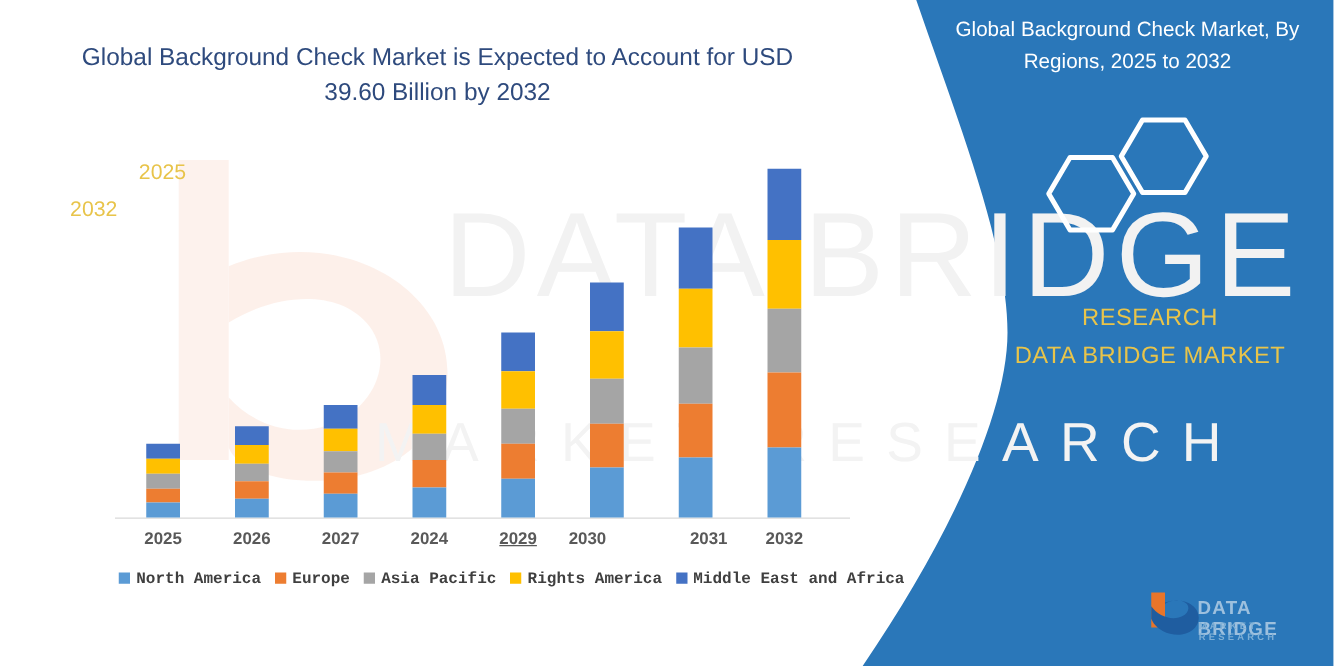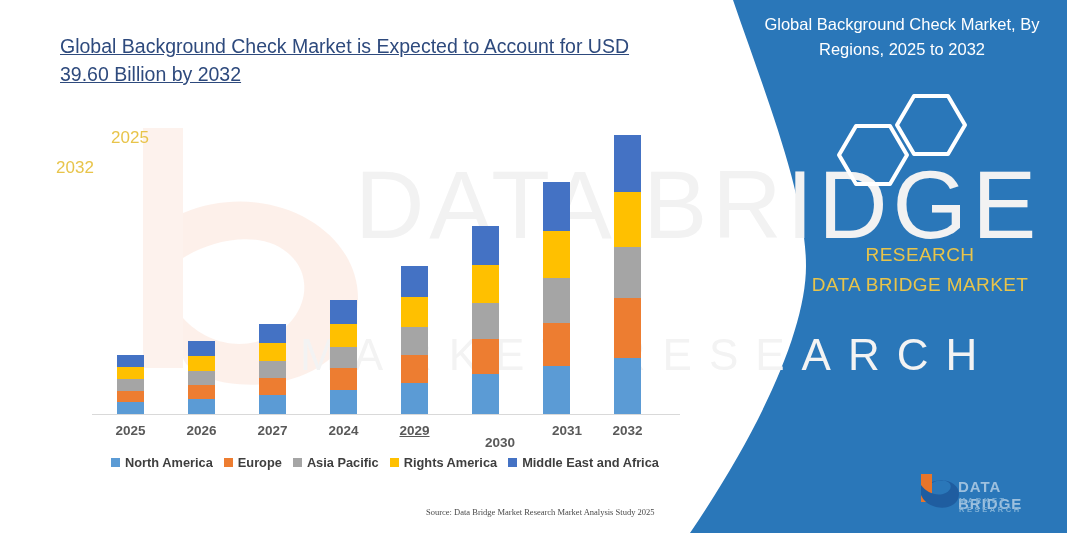--- a/index.html
+++ b/index.html
@@ -65,25 +65,25 @@
     width: 300px;
     height: 290px;
   }
 
   
   .chart-title {
     position: absolute;
     left: 60px;
     top: 32px;
     width: 580px;
+    text-align: center;
     color: #2e4a7d;
     font-size: 19.5px;
     line-height: 28px;
     font-weight: 400;
-    text-decoration: underline;
   }
 
   
   .chart-area {
     position: absolute;
     left: 90px;
     top: 120px;
     width: 590px;
     height: 295px;
   }
@@ -118,24 +118,24 @@
     color: #595959;
   }
 
   
   .legend {
     position: absolute;
     left: 95px;
     top: 455px;
     width: 580px;
     display: flex;
-    justify-content: center;
     align-items: center;
     gap: 11px;
     flex-wrap: nowrap;
+    font-family: Liberation Mono, monospace;
   }
   .legend-item {
     display: flex;
     align-items: center;
     gap: 5px;
     white-space: nowrap;
   }
   .legend-swatch {
     width: 9px;
     height: 9px;
@@ -310,21 +310,21 @@
         </div>
       </div>
   </div>
 
   <div class="x-labels" id="x-labels">
       <div class="x-label" style="left: 10.5px;">2025</div>
       <div class="x-label" style="left: 81.5px;">2026</div>
       <div class="x-label" style="left: 152.5px;">2027</div>
       <div class="x-label" style="left: 223.5px;">2024</div>
       <div class="x-label" style="left: 294.5px; text-decoration: underline;">2029</div>
-      <div class="x-label" style="left: 380px; margin-top: 12px;">2030</div>
+      <div class="x-label" style="left: 350px;">2030</div>
       <div class="x-label" style="left: 447px;">2031</div>
       <div class="x-label" style="left: 507.5px;">2032</div>
     </div>
 
   <div class="legend" id="legend">
       <div class="legend-item">
         <span class="legend-swatch" style="background: rgb(91, 155, 213);"></span>
         <span class="legend-label">North America</span>
       </div>
       <div class="legend-item">
@@ -339,21 +339,20 @@
         <span class="legend-swatch" style="background: rgb(255, 192, 0);"></span>
         <span class="legend-label">Rights America</span>
       </div>
       <div class="legend-item">
         <span class="legend-swatch" style="background: rgb(68, 114, 196);"></span>
         <span class="legend-label">Middle East and Africa</span>
       </div>
     </div>
 
   <div class="footer">
-    <span class="footer-right">Source: Data Bridge Market Research  Market Analysis Study 2025</span>
   </div>
 
   <div class="panel-title">Global Background Check Market, By Regions, 2025 to 2032</div>
 
   <div class="hexes">
     <svg width="200" height="115" viewBox="0 0 200 115" xmlns="http://www.w3.org/2000/svg">
       <g fill="none" stroke="#ffffff" stroke-width="4" stroke-linejoin="round">
         <path d="M96 4 L130 4 L147 33 L130 62 L96 62 L79 33 Z"></path>
         <path d="M38 34 L72 34 L89 63 L72 92 L38 92 L21 63 Z"></path>
       </g>

